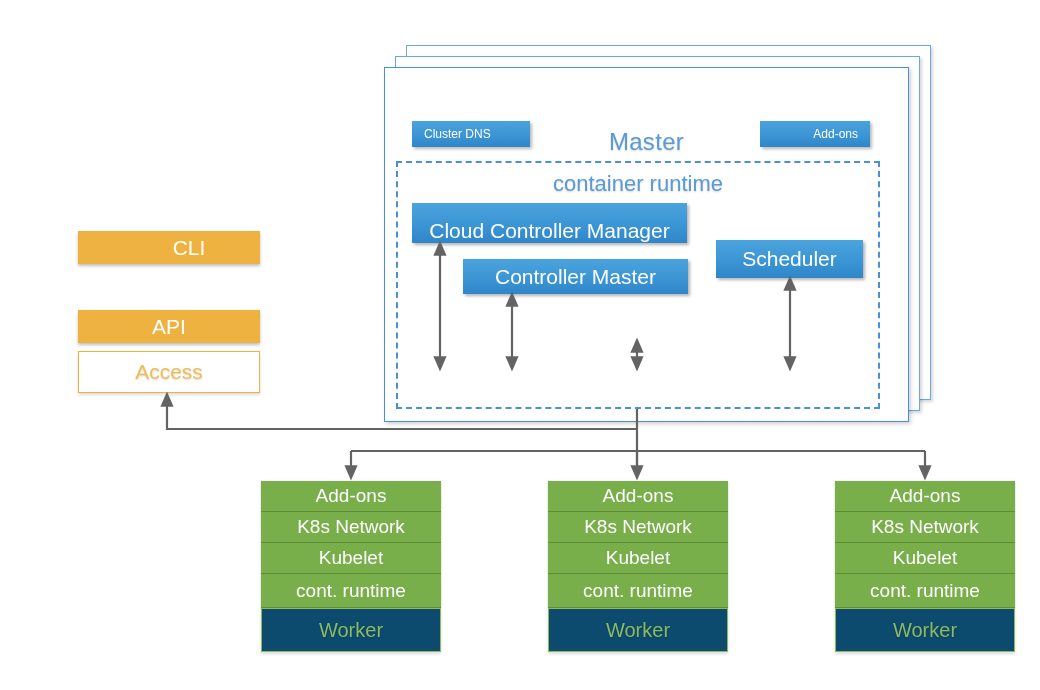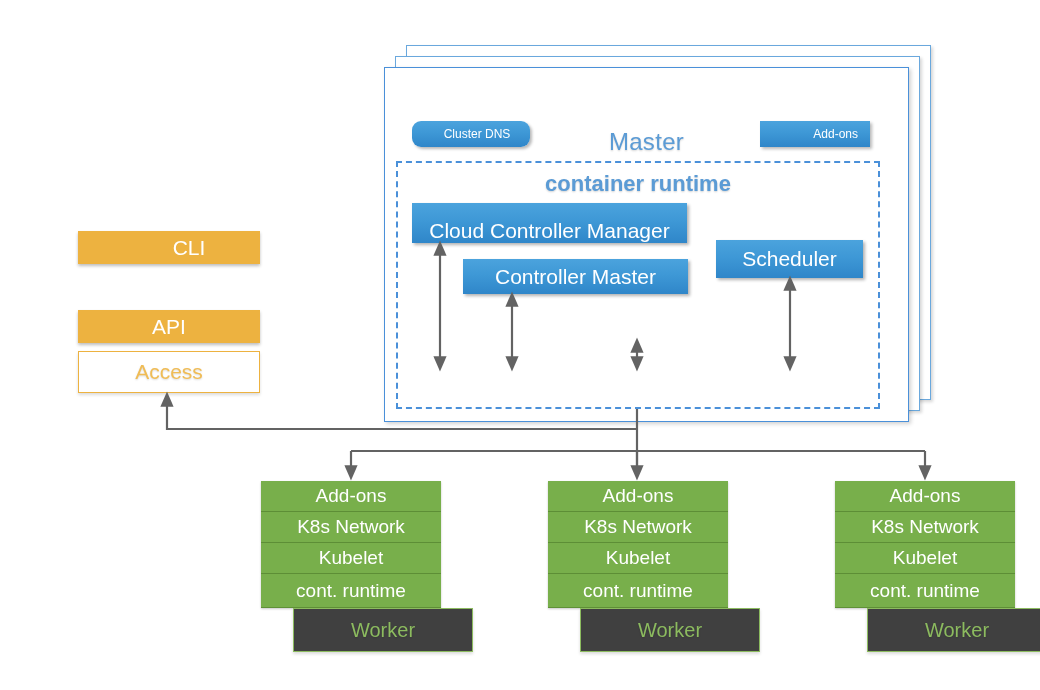--- a/index.html
+++ b/index.html
@@ -39,21 +39,20 @@
     font-size: 24px;
     letter-spacing: .3px;
     text-shadow: 0 1px 2px rgba(0,0,0,0.18);
     margin-top: 44px;
   }
 
   
   .dashed-box {
     border: 2px dashed #4a90d9;
     background: transparent;
-    font-weight: bold;
   }
   .dashed-title {
     position: absolute;
     left: 0; right: 0;
     text-align: center;
     color: #5b9bd5;
     font-size: 22px;
     text-shadow: 0 1px 2px rgba(0,0,0,0.18);
   }
 
@@ -66,21 +65,21 @@
     justify-content: center;
     box-shadow: 2px 2px 3px rgba(0,0,0,0.30);
     font-size: 21px;
     white-space: nowrap;
     overflow: hidden;
   }
   .blue-box.small {
     font-size: 12px;
     box-shadow: 2px 2px 3px rgba(0,0,0,0.28);
   }
-  .blue-box.align-left  { justify-content: center; padding-left: 12px; border-radius: 9px; }
+  .blue-box.align-left  { justify-content: flex-start; padding-left: 12px; }
   .blue-box.align-right { justify-content: flex-end;  padding-right: 12px; }
 
   
   .orange-box {
     background: #edb240;
     color: #ffffff;
     display: flex;
     align-items: center;
     justify-content: center;
     font-size: 21px;
@@ -103,30 +102,29 @@
     background: #78af4b;
     color: #ffffff;
     display: flex;
     align-items: center;
     justify-content: center;
     font-size: 19px;
     border-bottom: 1px solid #5f9137;
     box-shadow: 0 1px 2px rgba(0,0,0,0.22);
   }
   .worker-label {
-    background: #404040;
+    background: #0c4a6e;
     border: 1px solid #8cbb5f;
     color: #8cbb5f;
     display: flex;
     align-items: center;
     justify-content: center;
     font-size: 20px;
     text-shadow: 0 1px 2px rgba(0,0,0,0.14);
     box-shadow: 0 2px 3px rgba(0,0,0,0.14);
-    margin-left: 32px;
   }
 
   
   #wires {
     position: absolute;
     left: 0; top: 0;
     width: 1040px; height: 690px;
     pointer-events: none;
   }
 </style>

